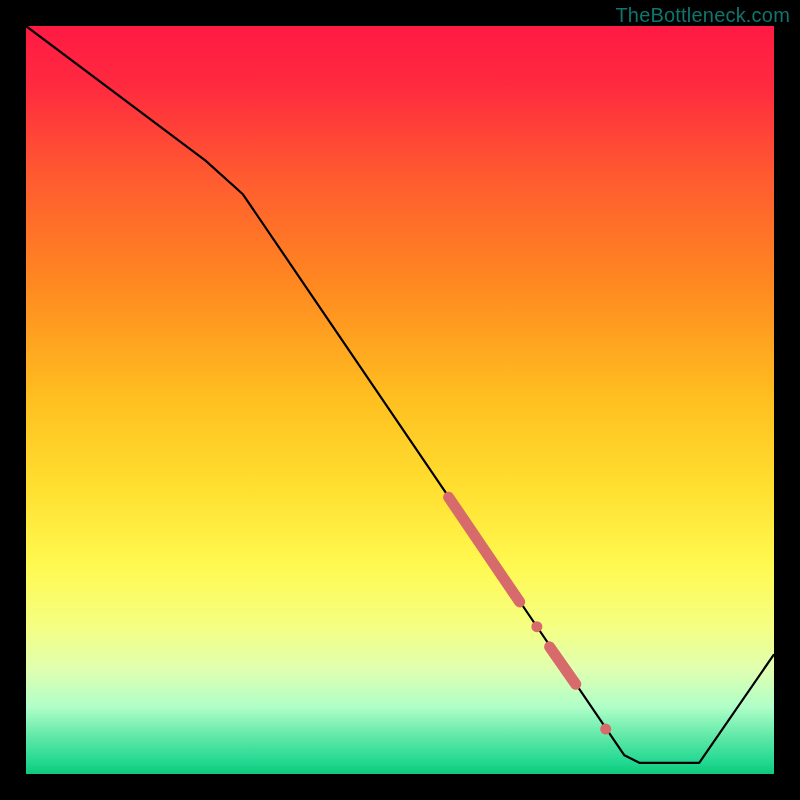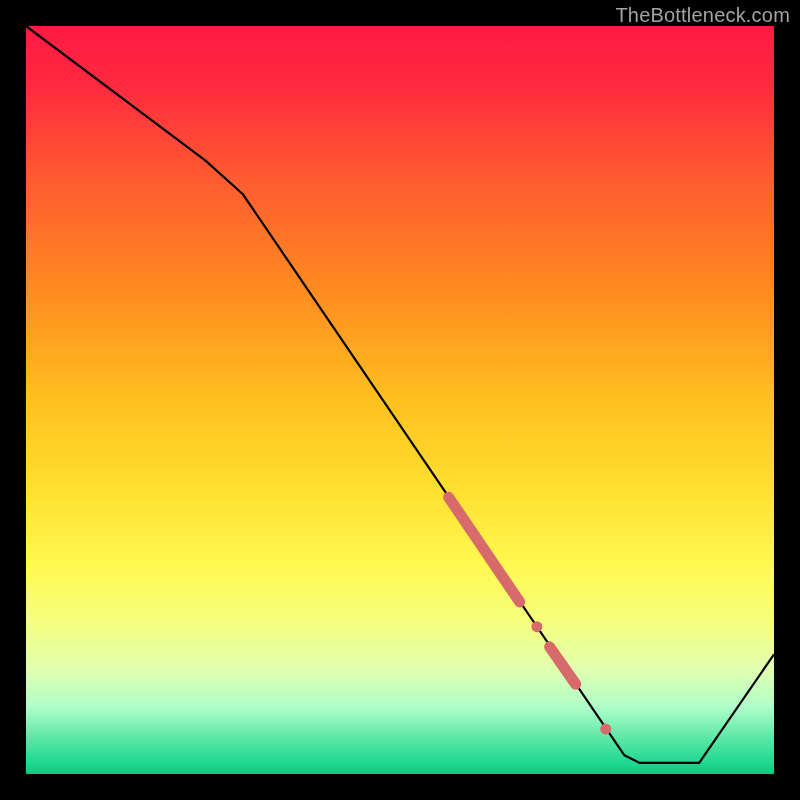--- a/index.html
+++ b/index.html
@@ -23,21 +23,21 @@
     position: absolute;
     left: 0;
     top: 0;
     width: 748px;
     height: 748px;
   }
   .watermark {
     position: absolute;
     top: 4px;
     right: 10px;
-    color: #a3a3a3;
+    color: #0f766e;
     font-size: 20px;
     font-weight: 500;
     letter-spacing: 0.2px;
     z-index: 10;
   }
 </style>
 </head>
 <body>
 
 <div class="watermark">TheBottleneck.com</div>

